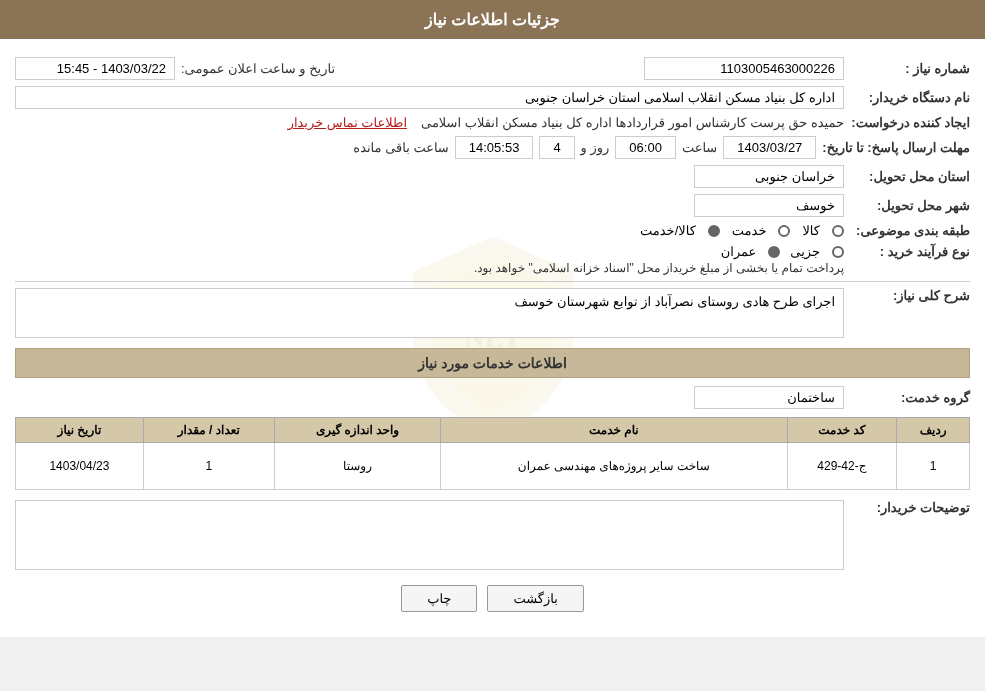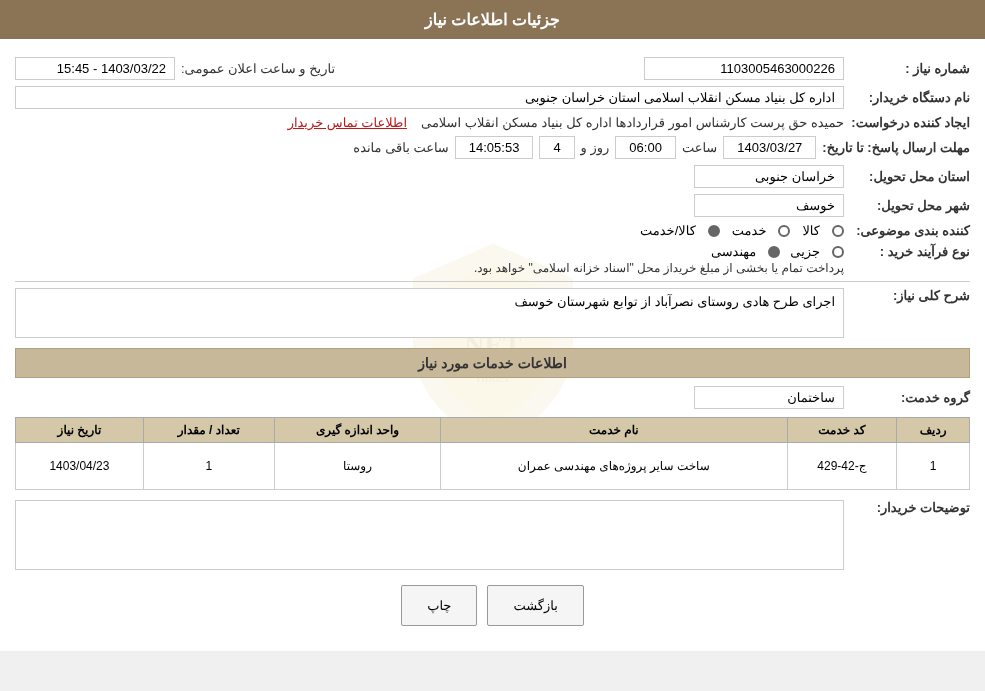--- a/index.html
+++ b/index.html
@@ -165,21 +165,21 @@
       min-height: 70px;
       padding: 5px;
     }
     .footer-buttons {
       display: flex;
       justify-content: center;
       gap: 10px;
       margin: 15px 0;
     }
     .btn {
-      padding: 12px 25px;
+      padding: 5px 25px;
       border: 1px solid #999;
       background: #f5f5f5;
       cursor: pointer;
       font-family: Tahoma, Arial, sans-serif;
       font-size: 13px;
       border-radius: 2px;
     }
     .shield-watermark {
       position: absolute;
       opacity: 0.12;
@@ -279,21 +279,21 @@
       </div>
 
       <div class="info-row">
         <span class="label label-bold">شهر محل تحویل:</span>
         <div class="value-box" style="min-width:150px;">
           <span>خوسف</span>
         </div>
       </div>
 
       <div class="info-row">
-        <span class="label label-bold">کننده بندی موضوعی:</span>
+        <span class="label label-bold">طبقه بندی موضوعی:</span>
         <div class="radio-group">
           <div class="radio-item">
             <span class="radio-circle"></span>
             <span>کالا</span>
           </div>
           <div class="radio-item">
             <span class="radio-circle"></span>
             <span>خدمت</span>
           </div>
           <div class="radio-item">
@@ -306,21 +306,21 @@
       <div class="purchase-type-row">
         <span class="label label-bold">نوع فرآیند خرید :</span>
         <div>
           <div class="purchase-options">
             <div class="radio-item">
               <span class="radio-circle"></span>
               <span>جزیی</span>
             </div>
             <div class="radio-item">
               <span class="radio-circle selected"></span>
-              <span>مهندسی</span>
+              <span>عمران</span>
             </div>
           </div>
           <div class="purchase-note">پرداخت تمام یا بخشی از مبلغ خریداز محل "اسناد خزانه اسلامی" خواهد بود.</div>
         </div>
       </div>
 
       <div class="divider"></div>
 
       <div class="info-row" style="align-items:flex-start; margin-top:6px;">
         <span class="label label-bold">شرح کلی نیاز:</span>

